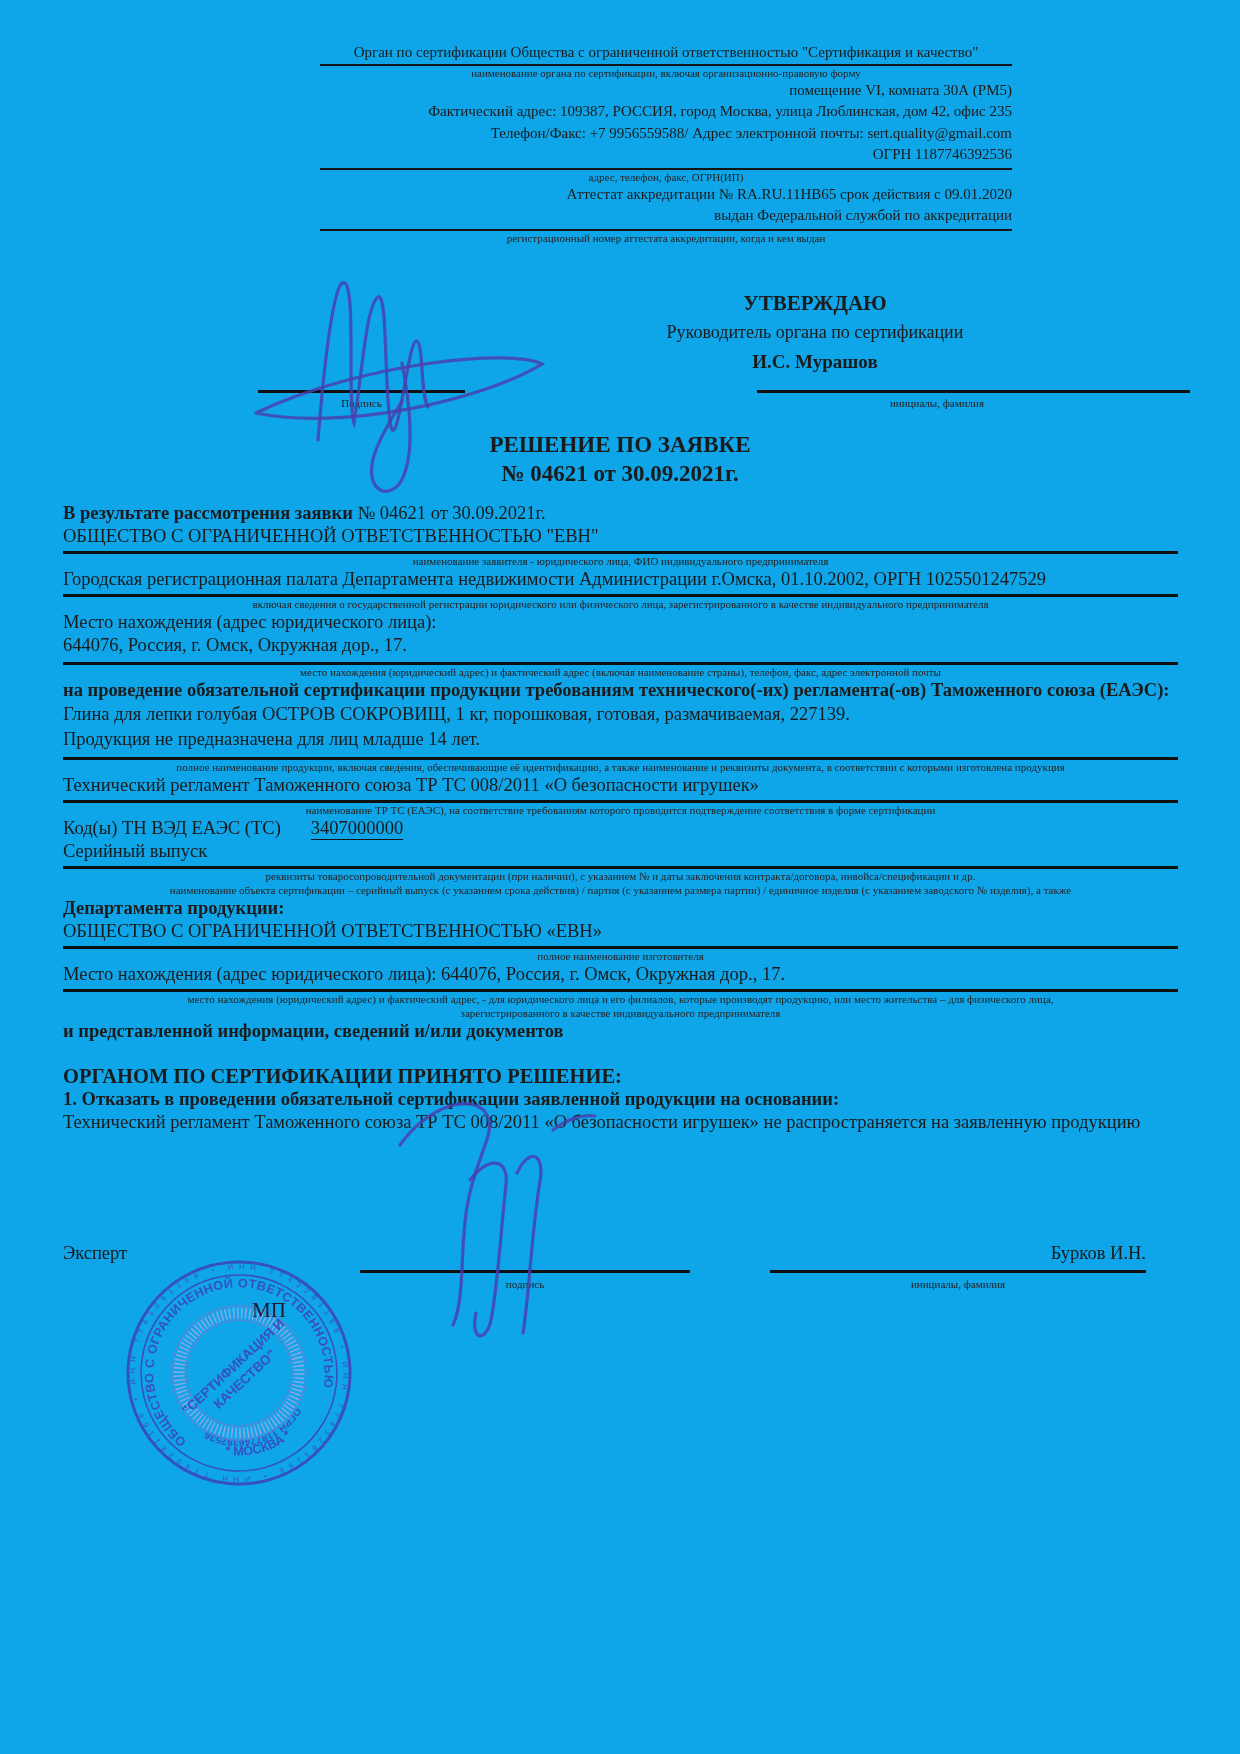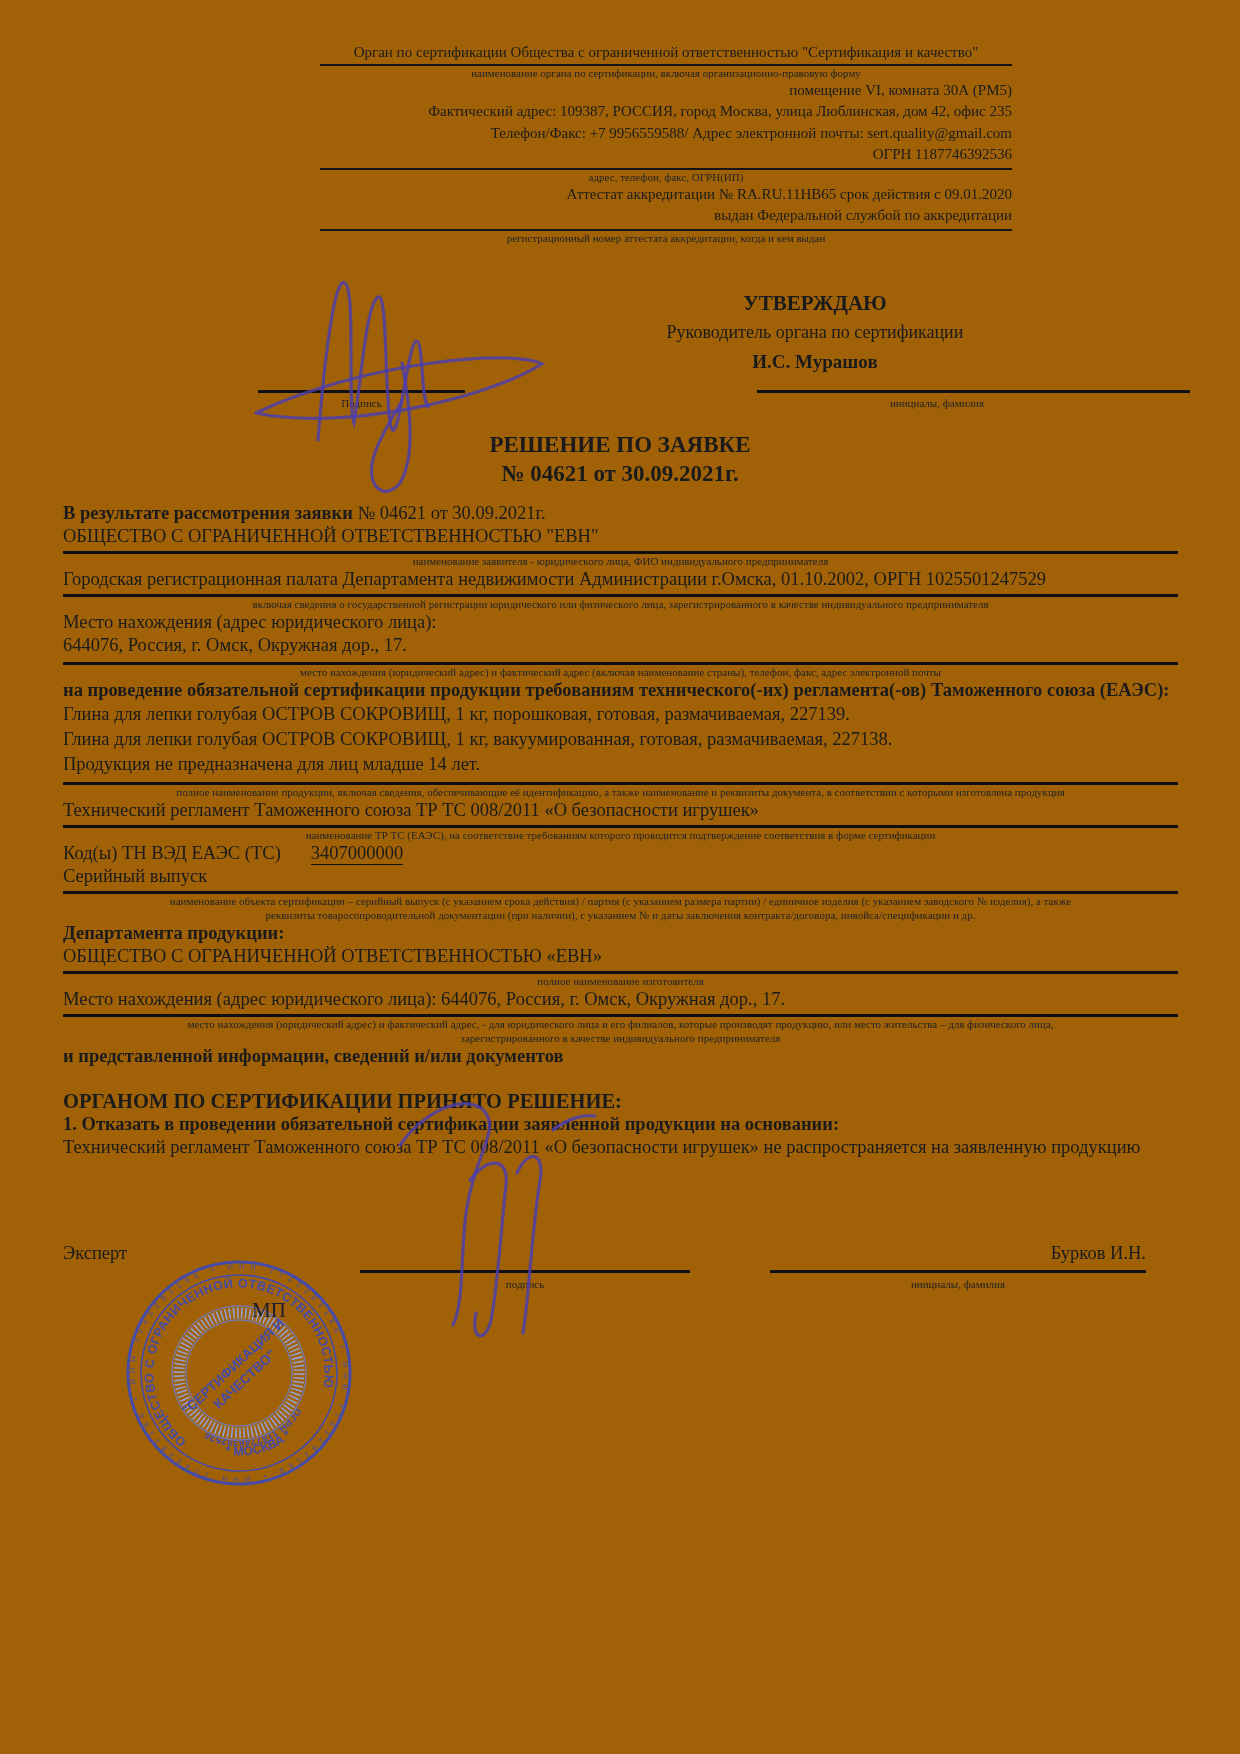--- a/index.html
+++ b/index.html
@@ -1,17 +1,17 @@
 <!DOCTYPE html>
 <html><head>
 <meta charset="utf-8">
 <style>
   html,body{margin:0;padding:0;background:#e8e8e8;}
   .page{
-    position:relative;width:1240px;height:1754px;background:#a16207;
+    position:relative;width:1240px;height:1754px;background:#0ea5e9;
     font-family:"Liberation Serif","DejaVu Serif",serif;color:#1b1b1b;
     overflow:hidden;margin:0 auto;
   }
   .abs{position:absolute;}
   .hdr{top:42px;left:320px;width:692px;font-size:15px;line-height:21.5px;}
   .hdr .c{text-align:center;}
   .hdr .r{text-align:right;}
   .rule{height:2px;background:#141414;}
   .rule3{height:3px;background:#0f0f0f;}
   .cap{font-size:11px;line-height:14px;text-align:center;color:#242424;}
@@ -83,32 +83,31 @@
     <div class="cap">наименование заявителя - юридического лица, ФИО индивидуального предпринимателя</div>
     <p class="mt3">Городская регистрационная палата Департамента недвижимости Администрации г.Омска, 01.10.2002, ОРГН 1025501247529</p>
     <div class="rule3 mt3"></div>
     <div class="cap">включая сведения о государственной регистрации юридического или физического лица, зарегистрированного в качестве индивидуального предпринимателя</div>
     <p class="mt3">Место нахождения (адрес юридического лица):</p>
     <p>644076, Россия, г. Омск, Окружная дор., 17.</p>
     <div class="rule3 mt5"></div>
     <div class="cap">место нахождения (юридический адрес) и фактический адрес (включая наименование страны), телефон, факс, адрес электронной почты</div>
     <p class="b mt3">на проведение обязательной сертификации продукции требованиям технического(-их) регламента(-ов) Таможенного союза (ЕАЭС):</p>
     <p class="prod mt3">Глина для лепки голубая ОСТРОВ СОКРОВИЩ, 1 кг, порошковая, готовая, размачиваемая, 227139.</p>
-    <p class="prod">Глина для лепки голубая ОСТРОВ СОКРОВИЩ, 1 кг, вакуумированная, готовая, размачиваемая, 227138.</p>
     <p class="prod">Продукция не предназначена для лиц младше 14 лет.</p>
     <div class="rule3 mt5"></div>
     <div class="cap">полное наименование продукции, включая сведения, обеспечивающие её идентификацию, а также наименование и реквизиты документа, в соответствии с которыми изготовлена продукция</div>
     <p class="mt3">Технический регламент Таможенного союза ТР ТС 008/2011 «О безопасности игрушек»</p>
     <div class="rule3 mt3"></div>
     <div class="cap">наименование ТР ТС (ЕАЭС), на соответствие требованиям которого проводится подтверждение соответствия в форме сертификации</div>
     <p class="mt10"><span>Код(ы) ТН ВЭД ЕАЭС (ТС)</span><span class="code-val">3407000000</span></p>
     <p class="mt7">Серийный выпуск</p>
     <div class="rule3 mt3"></div>
+    <div class="cap">реквизиты товаросопроводительной документации (при наличии), с указанием № и даты заключения контракта/договора, инвойса/спецификации и др.</div>
     <div class="cap">наименование объекта сертификации – серийный выпуск (с указанием срока действия) / партия (с указанием размера партии) / единичное изделия (с указанием заводского № изделия), а также</div>
-    <div class="cap">реквизиты товаросопроводительной документации (при наличии), с указанием № и даты заключения контракта/договора, инвойса/спецификации и др.</div>
     <p class="b mt3">Департамента продукции:</p>
     <p>ОБЩЕСТВО С ОГРАНИЧЕННОЙ ОТВЕТСТВЕННОСТЬЮ «ЕВН»</p>
     <div class="rule3 mt3"></div>
     <div class="cap">полное наименование изготовителя</div>
     <p class="mt7">Место нахождения (адрес юридического лица): 644076, Россия, г. Омск, Окружная дор., 17.</p>
     <div class="rule3 mt3"></div>
     <div class="cap">место нахождения (юридический адрес) и фактический адрес, - для юридического лица и его филиалов, которые производят продукцию, или место жительства – для физического лица,</div>
     <div class="cap">зарегистрированного в качестве индивидуального предпринимателя</div>
     <p class="b mt3">и представленной информации, сведений и/или документов</p>
     <div class="dec-head">ОРГАНОМ ПО СЕРТИФИКАЦИИ ПРИНЯТО РЕШЕНИЕ:</div>

